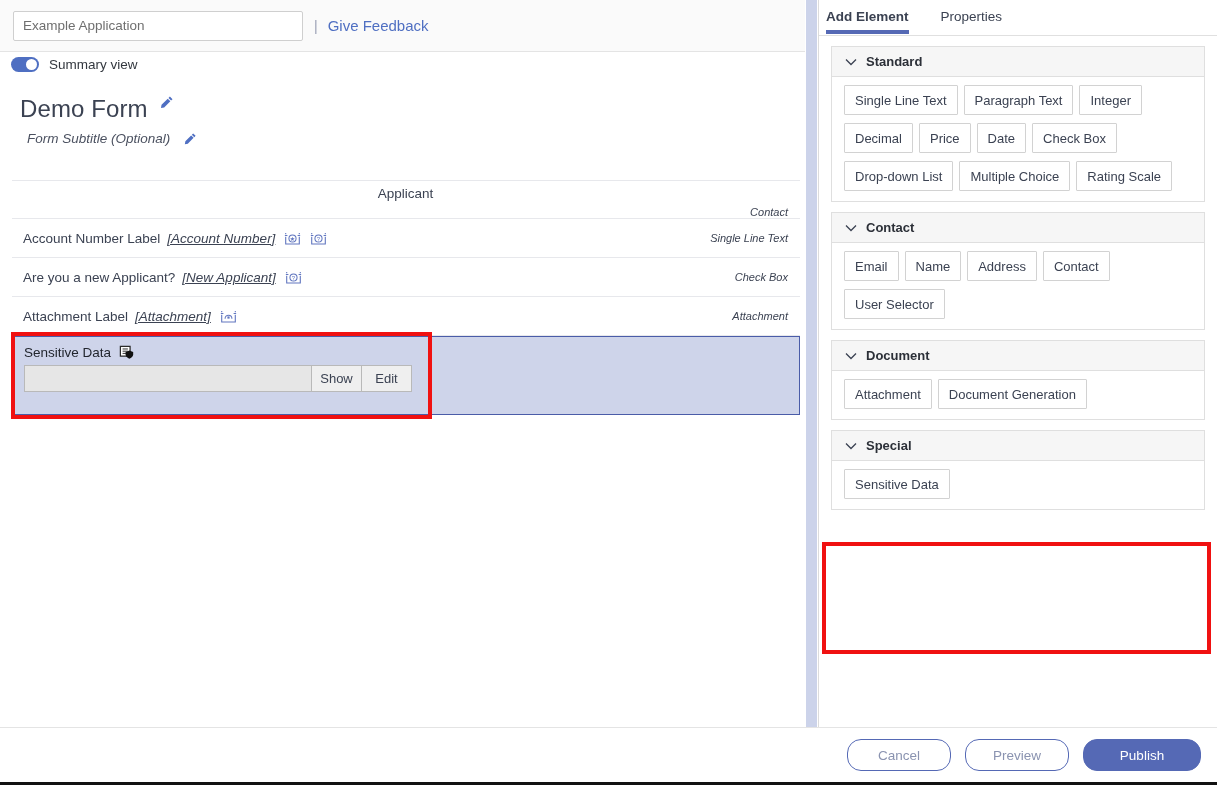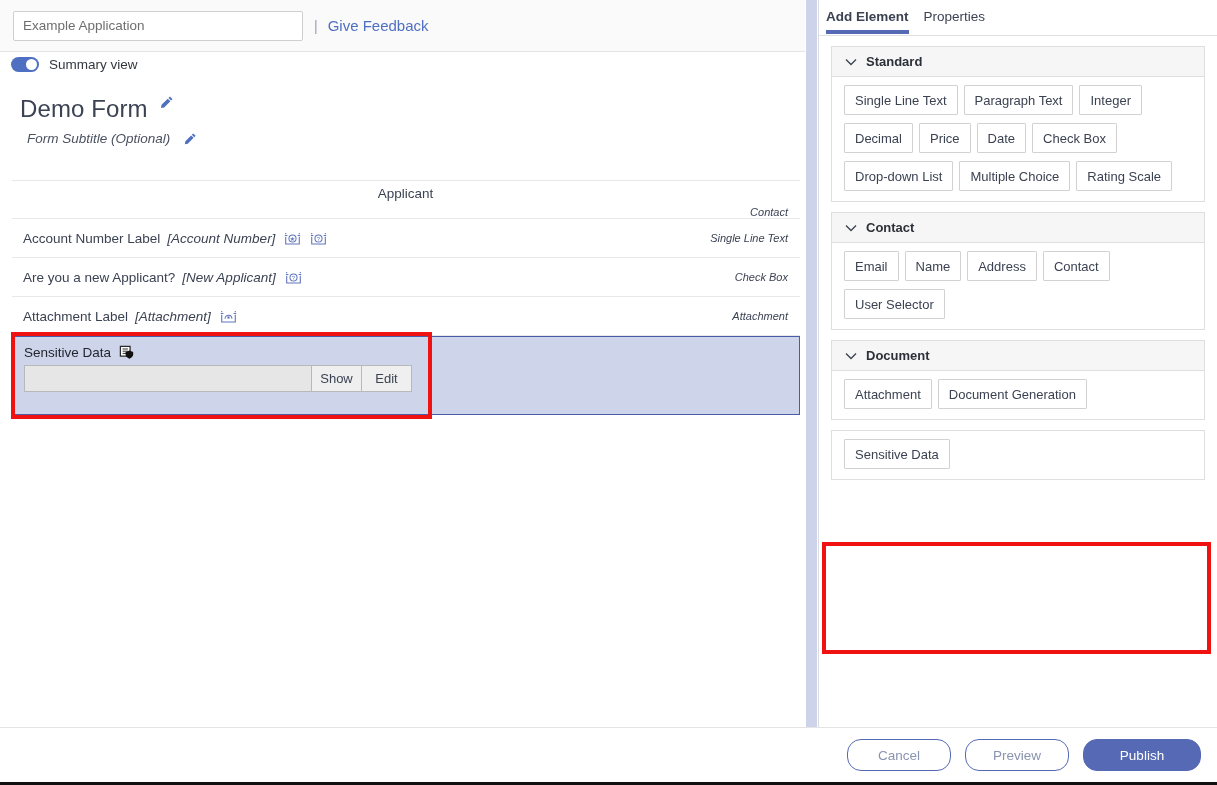--- a/index.html
+++ b/index.html
@@ -96,21 +96,21 @@
   .form-row {
     height: 39px;
     border-bottom: 1px solid #e7e8ec;
     display: flex; align-items: center;
     padding: 0 12px 0 11px;
     background: #ffffff;
   }
   .form-row:first-child { border-top: 1px solid #e7e8ec; flex-direction: column; }
   .row-left { display: flex; align-items: center; gap: 7px; flex: 1 1 auto; }
   .row-label { font-size: 13.5px; color: #3b4252; }
-  .row-field { font-size: 13.5px; color: #3b4252; font-style: italic; }
+  .row-field { font-size: 13.5px; color: #3b4252; font-style: italic; text-decoration: underline; }
   .row-type {
     font-size: 11px; color: #3b4252; font-style: italic;
     flex: none; margin-left: auto;
   }
   .badge-icon { line-height: 0; display: inline-block; margin-left: 2px; }
 
   
   #sensitive-row-wrap {
     position: absolute; left: 11px; top: 332px;
     width: 421px; height: 87px;
@@ -166,21 +166,21 @@
   #right-pane {
     position: absolute; left: 818px; top: 0;
     width: 399px; height: 727px;
     background: #ffffff;
     border-left: 1px solid #dcdcdc;
   }
   #tabs {
     height: 36px;
     display: flex; align-items: flex-start;
     padding: 9px 0 0 7px;
-    gap: 15px;
+    gap: 32px;
     border-bottom: 1px solid #e0e0e0;
     position: relative;
   }
   .tab {
     font-size: 13.5px; color: #3b4252;
     cursor: pointer; padding-bottom: 9px;
     position: relative;
   }
   .tab.active { font-weight: bold; }
   .tab.active::after {
@@ -454,20 +454,28 @@
         <span class="acc-title">Document</span>
       </div>
       <div class="acc-body">
         <button class="el-btn">Attachment</button>
         <button class="el-btn">Document Generation</button>
       </div>
     </div>
 
 
     <div class="accordion">
+      <div class="acc-header">
+        <span class="chev">
+          <svg width="12" height="8" viewBox="0 0 12 8">
+              <path d="M1 1.5L6 6.5L11 1.5" fill="none" stroke="#3b4252" stroke-width="1.3"></path>
+            </svg>
+        </span>
+        <span class="acc-title">Special</span>
+      </div>
       <div class="acc-body">
         <button class="el-btn">Sensitive Data</button>
       </div>
     </div>
 
   </div>
 
   <div id="special-highlight"></div>
 
   <div id="footer">

